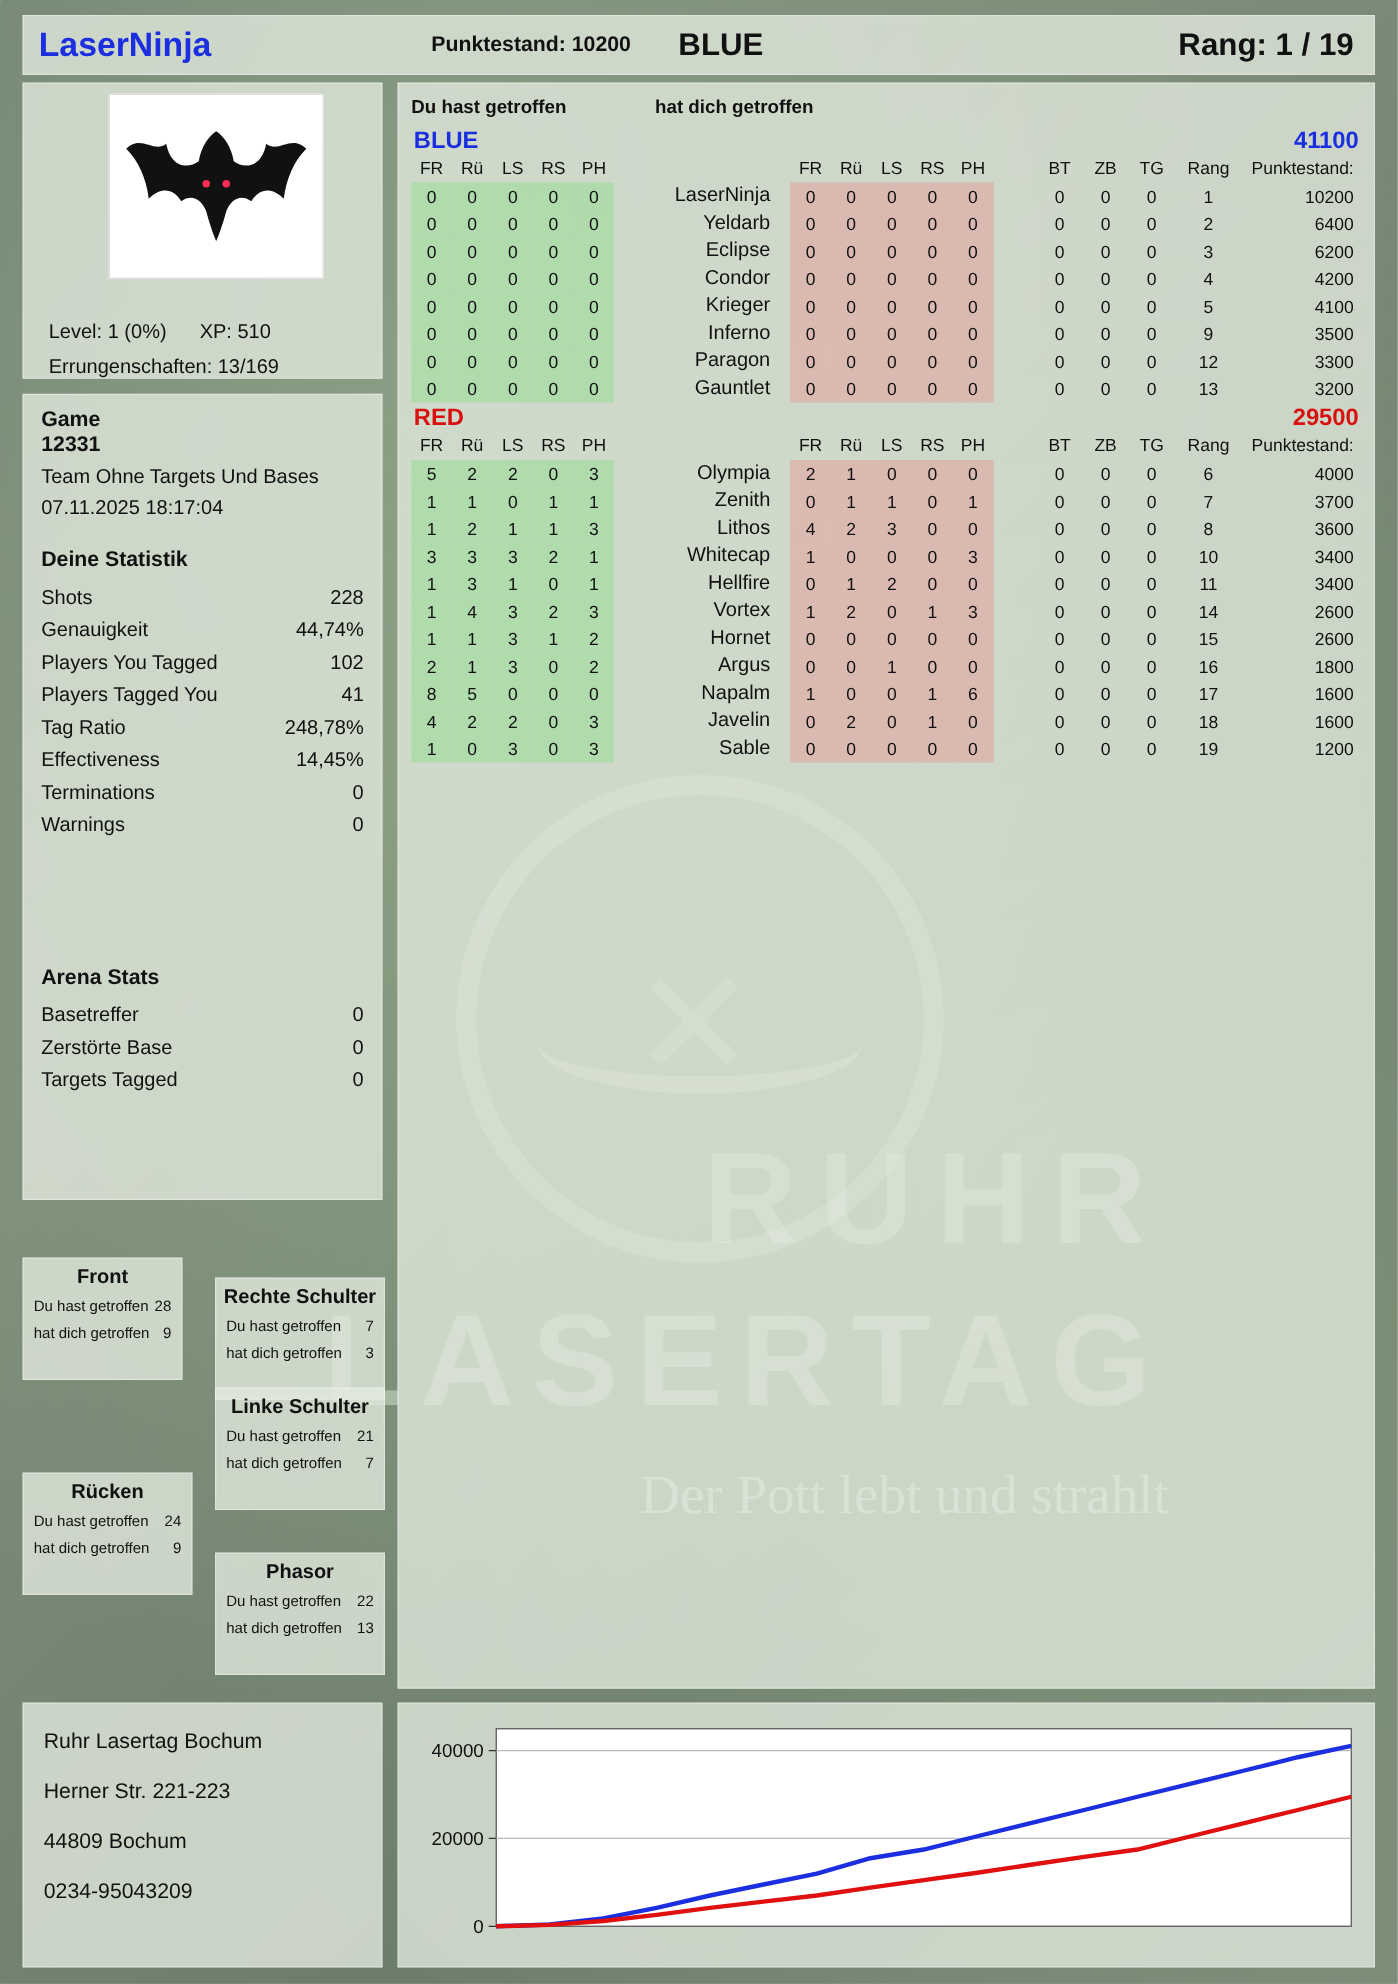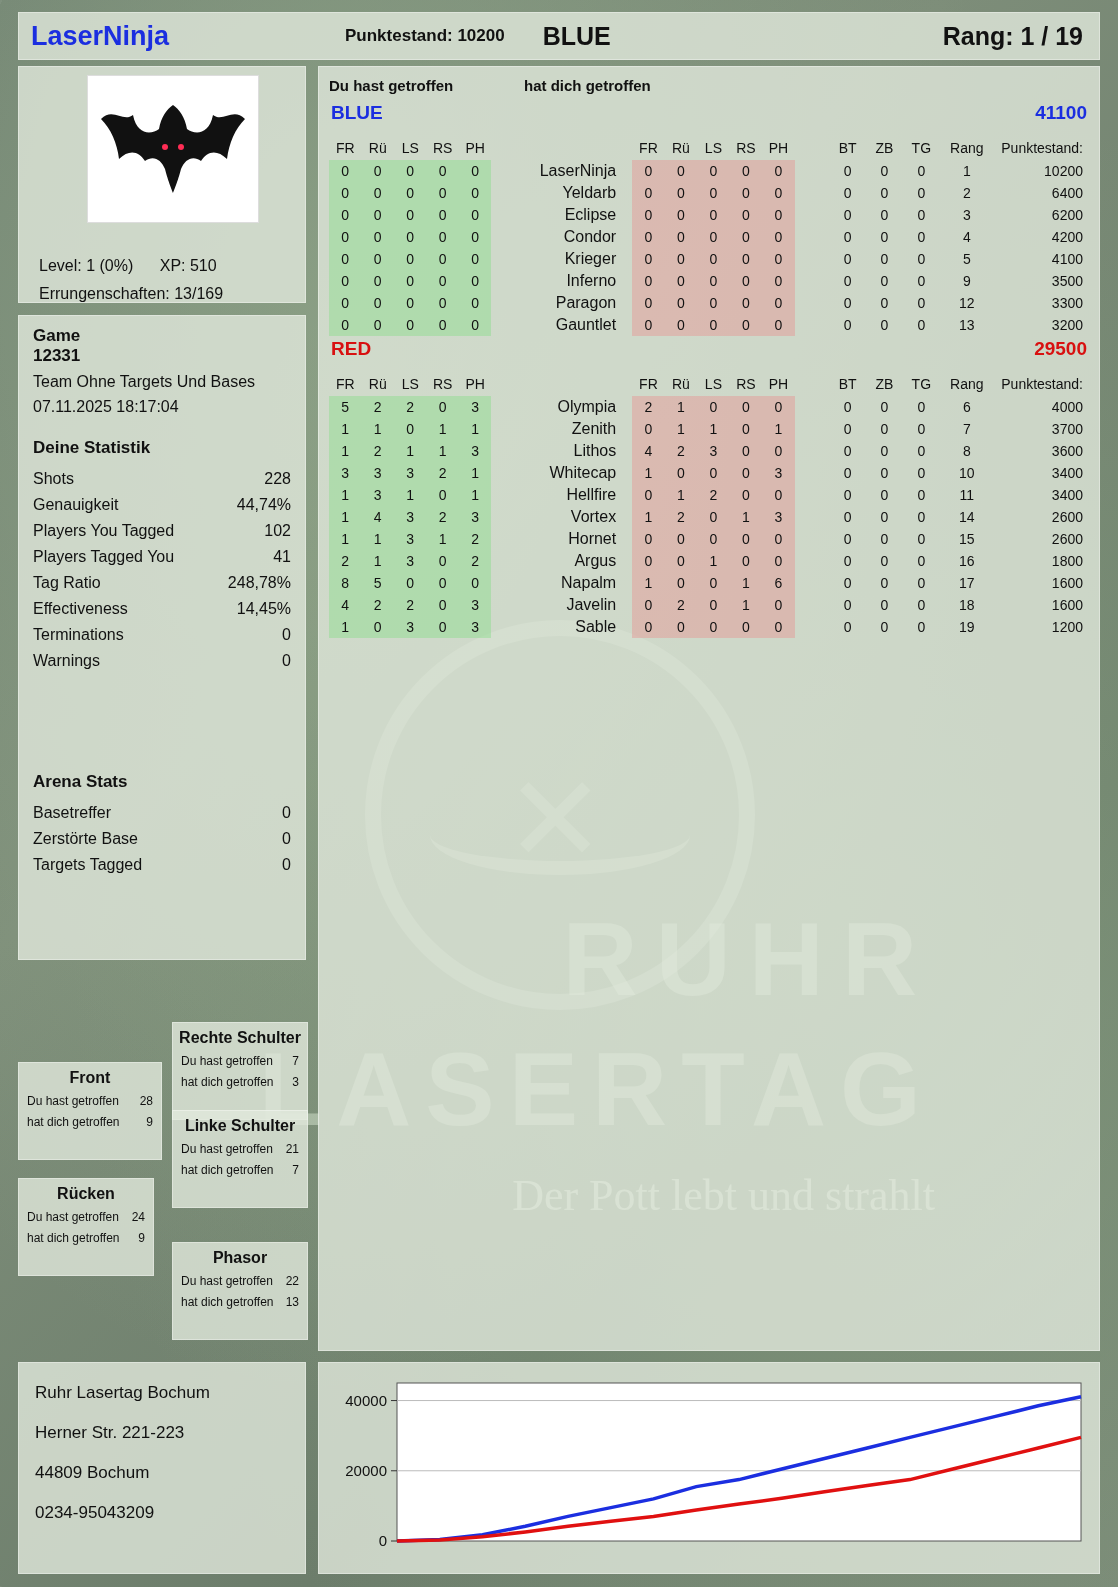--- a/index.html
+++ b/index.html
@@ -96,38 +96,38 @@
   .row .v { }
   .game-head { display:flex; justify-content:space-between; font-size:17px; font-weight:bold; color:#111;flex-direction:column; }
   .game-sub { font-size:16px; color:#111; margin-top:7px; }
   .spacer-lg { height:92px; }
 
   
   .zone { position:absolute; background:rgba(225,232,220,0.80); border:1px solid rgba(255,255,255,0.35); }
   .zone .zt { text-align:center; font-weight:bold; font-size:16px; color:#111; padding-top:6px; }
   .zone .zr { display:flex; justify-content:space-between; font-size:12px; color:#111; padding:7px 8px 0; }
   #zone-rs { left:172px; top:978px; width:136px; height:98px;margin-top:44px; }
-  #zone-front { left:18px; top:1062px; width:144px; height:98px; }
+  #zone-front { left:18px; top:1006px; width:128px; height:98px; }
   #zone-ls { left:172px; top:1110px; width:136px; height:98px; }
   #zone-back { left:18px; top:1178px; width:136px; height:98px; }
   #zone-ph { left:172px; top:1242px; width:136px; height:98px; }
 
   
   #address { left:18px; top:1362px; width:288px; height:212px; padding:10px 16px; }
   #address div { font-size:17px; color:#111; padding:10px 0; }
 
   
   #score-panel { left:318px; top:66px; width:782px; height:1285px; padding:8px 10px; }
   .col-heads { display:flex; font-size:15px; font-weight:bold; color:#111; padding:2px 0 6px; }
   .ch1 { width:195px; }
   .ch2 { width:260px; }
   .teamline { display:flex; justify-content:space-between; font-size:19px; font-weight:bold; padding:2px 2px 0; }
   .teamline.blue { color:#1b2ee0; }
   .teamline.red { color:#d81010; }
-  table.sb { border-collapse:collapse; width:100%; font-size:14px; color:#111;margin-top:14px; }
+  table.sb { border-collapse:collapse; width:100%; font-size:14px; color:#111; }
   table.sb th { font-weight:normal; font-size:14px; padding:2px 0 4px; color:#111; }
   table.sb td { padding:2px 0; text-align:center; }
   .c-you { background:rgba(150,220,150,0.55); width:30px; }
   .c-them { background:rgba(225,165,160,0.60); width:30px; }
   .c-name { width:130px; text-align:right !important; padding-right:16px !important; font-size:16px; }
   .c-gap { width:32px; }
   .c-bt { width:34px; }
   .c-rang { width:50px; }
   .c-pts { width:82px; text-align:right !important; padding-right:6px !important; }
   thead .c-you, thead .c-them { background:transparent; }

